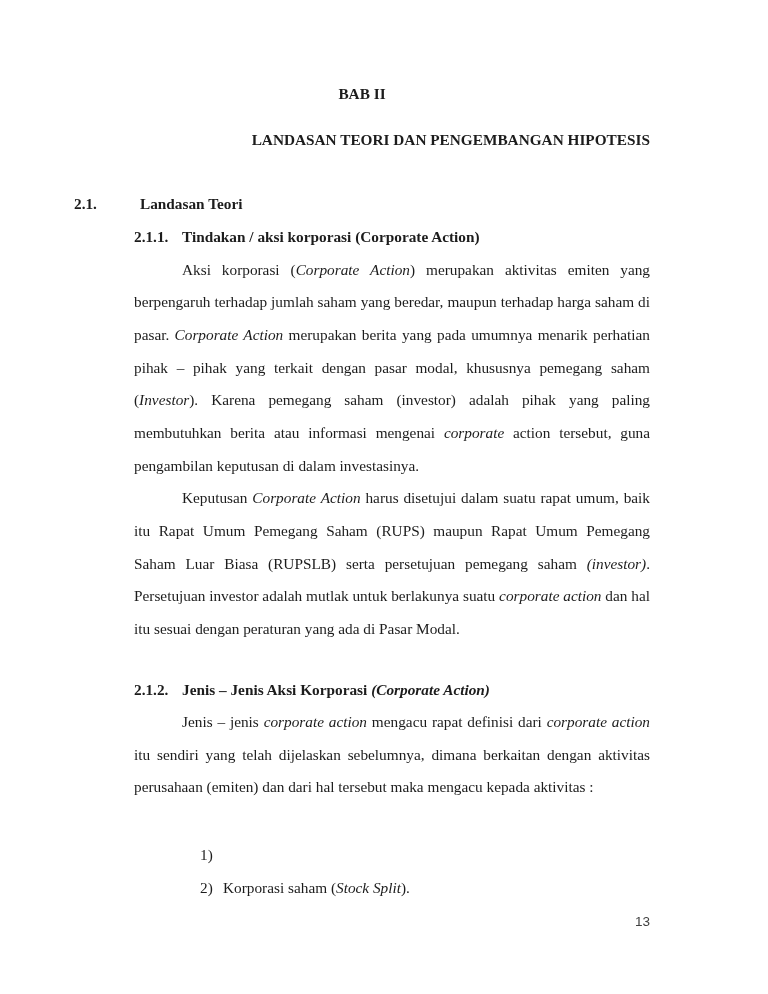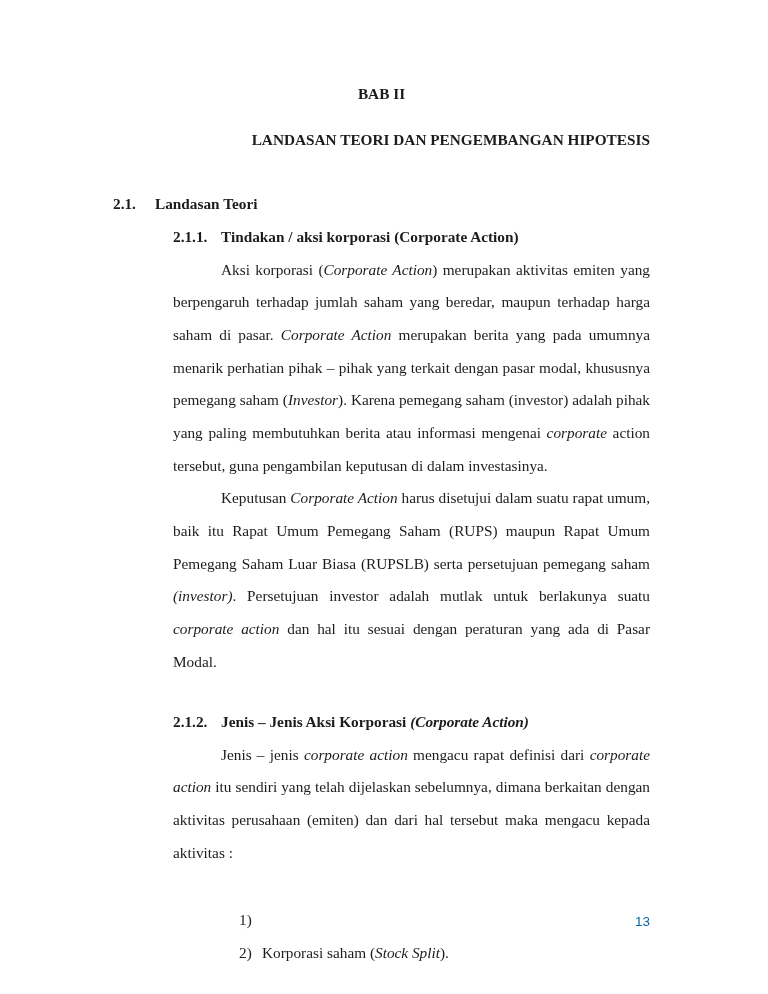--- a/index.html
+++ b/index.html
@@ -10,36 +10,37 @@
   .page {
     position: relative;
     width: 768px;
     height: 994px;
     background: #ffffff;
     color: #1c1c1c;
     font-family: "Liberation Serif", "DejaVu Serif", serif;
     font-size: 15.3px;
     line-height: 32.65px;
     box-sizing: border-box;
-    padding: 78px 118px 0 113px;
+    padding: 78px 118px 0 74px;
     overflow: hidden;
   }
   .chapter-title {
     text-align: center;
     font-weight: bold;
   }
   .chapter-subtitle {
     text-align: right;
     font-weight: bold;
     margin-top: 13px;
   }
   .sec-heading {
     display: flex;
     font-weight: bold;
     margin-top: 32px;
+    gap: 24px;
   }
   .sec-num {
     flex: none;
     width: 42px;
   }
   .sub-block {
     margin-left: 60px; 
   }
   .subsec-heading {
     display: flex;
@@ -67,21 +68,21 @@
     flex: none;
     width: 23px;
   }
   .page-number {
     position: absolute;
     top: 913px;
     right: 118px;
     font-family: "Liberation Sans", "DejaVu Sans", sans-serif;
     font-size: 13.5px;
     line-height: 18px;
-    color: #0369a1;
+    color: #404040;
   }
   .it { font-style: italic; }
 </style>
 </head>
 <body>
 
 <div class="page">
 
   <div class="chapter-title">BAB II</div>
 

